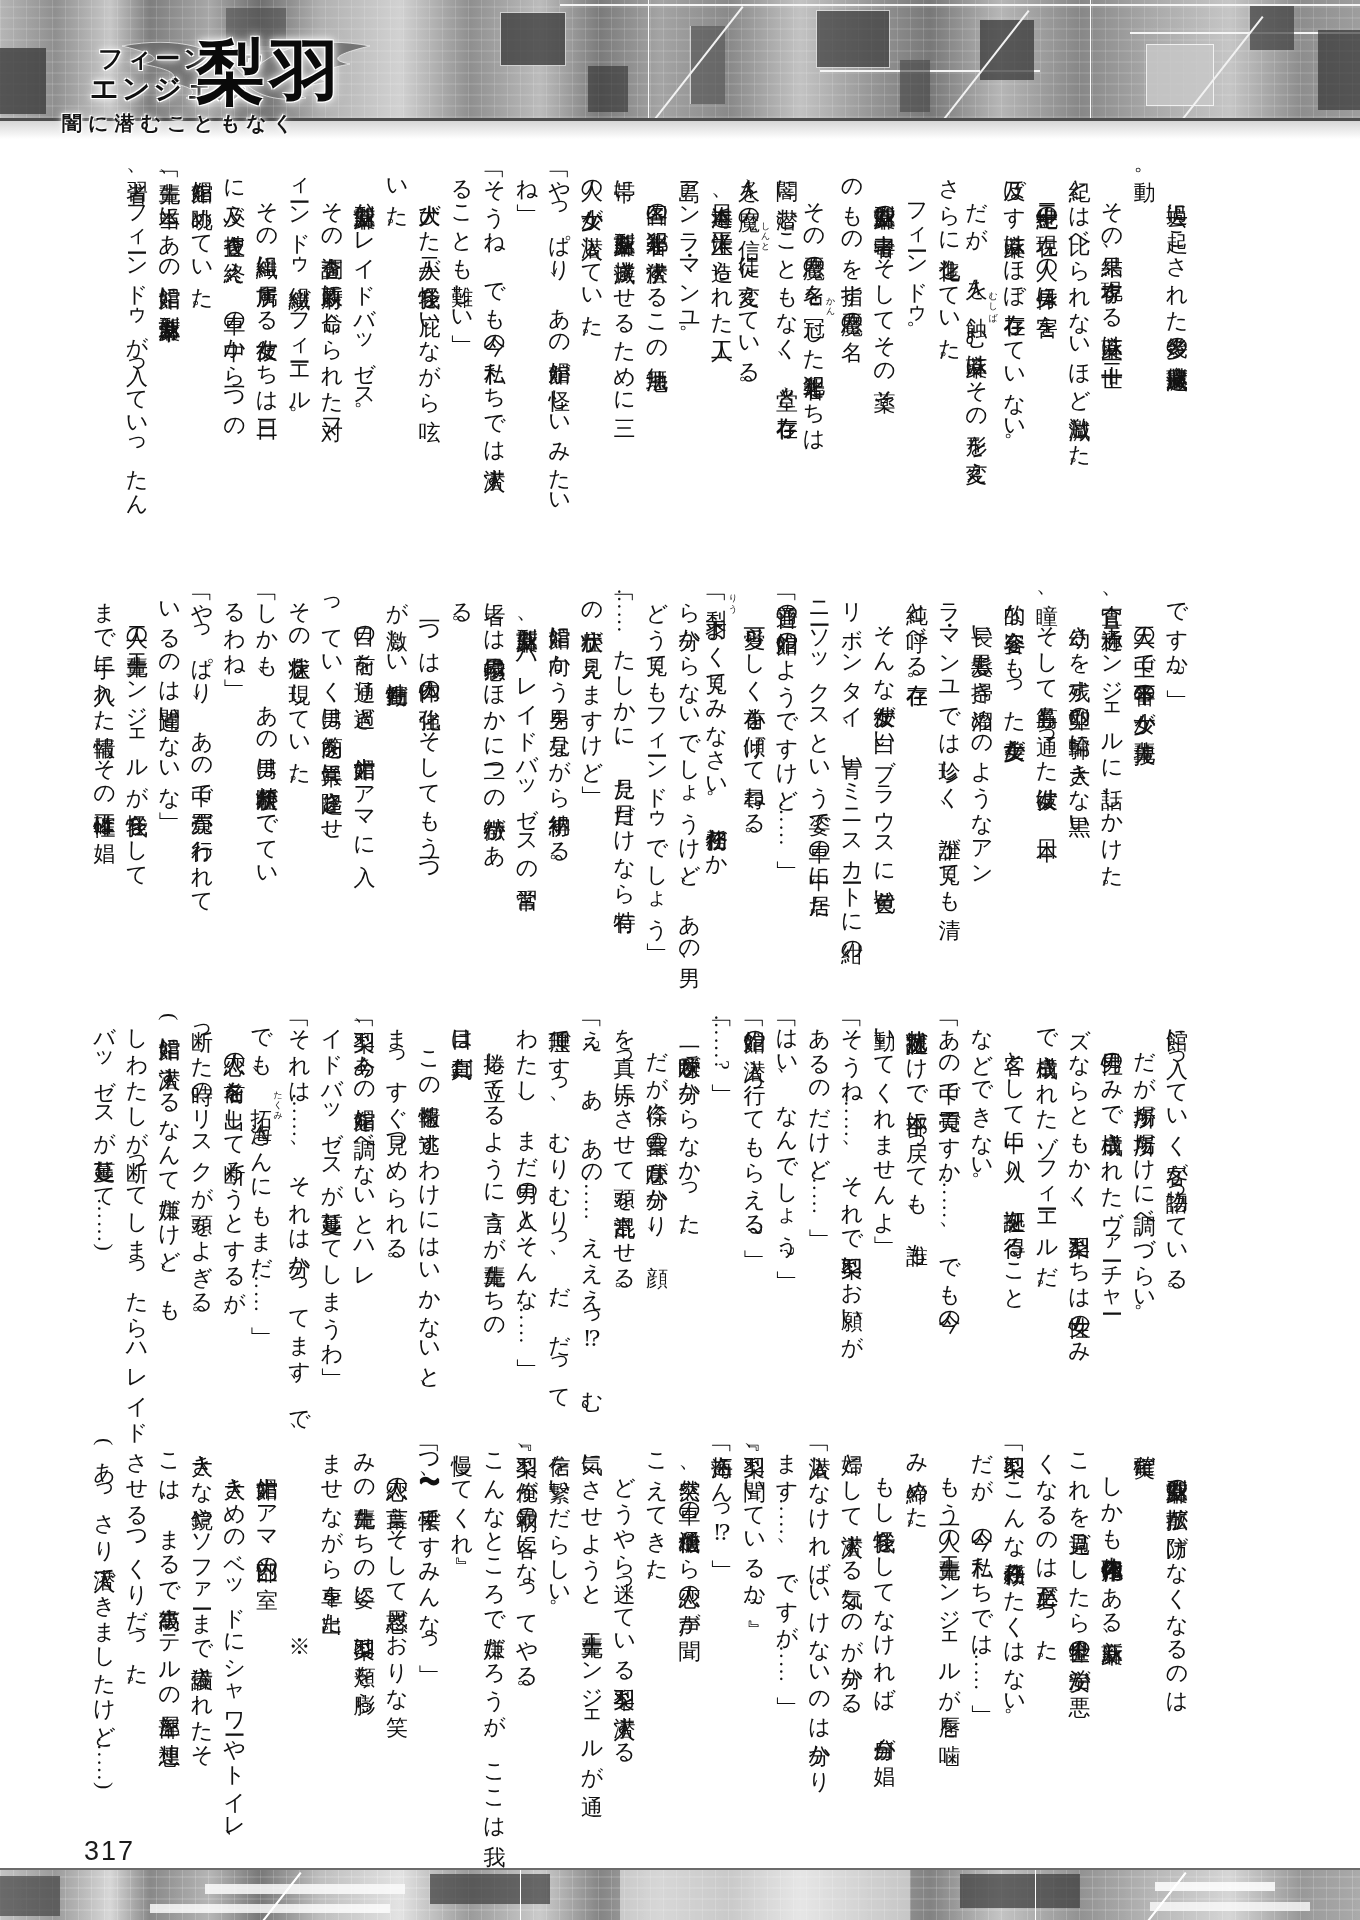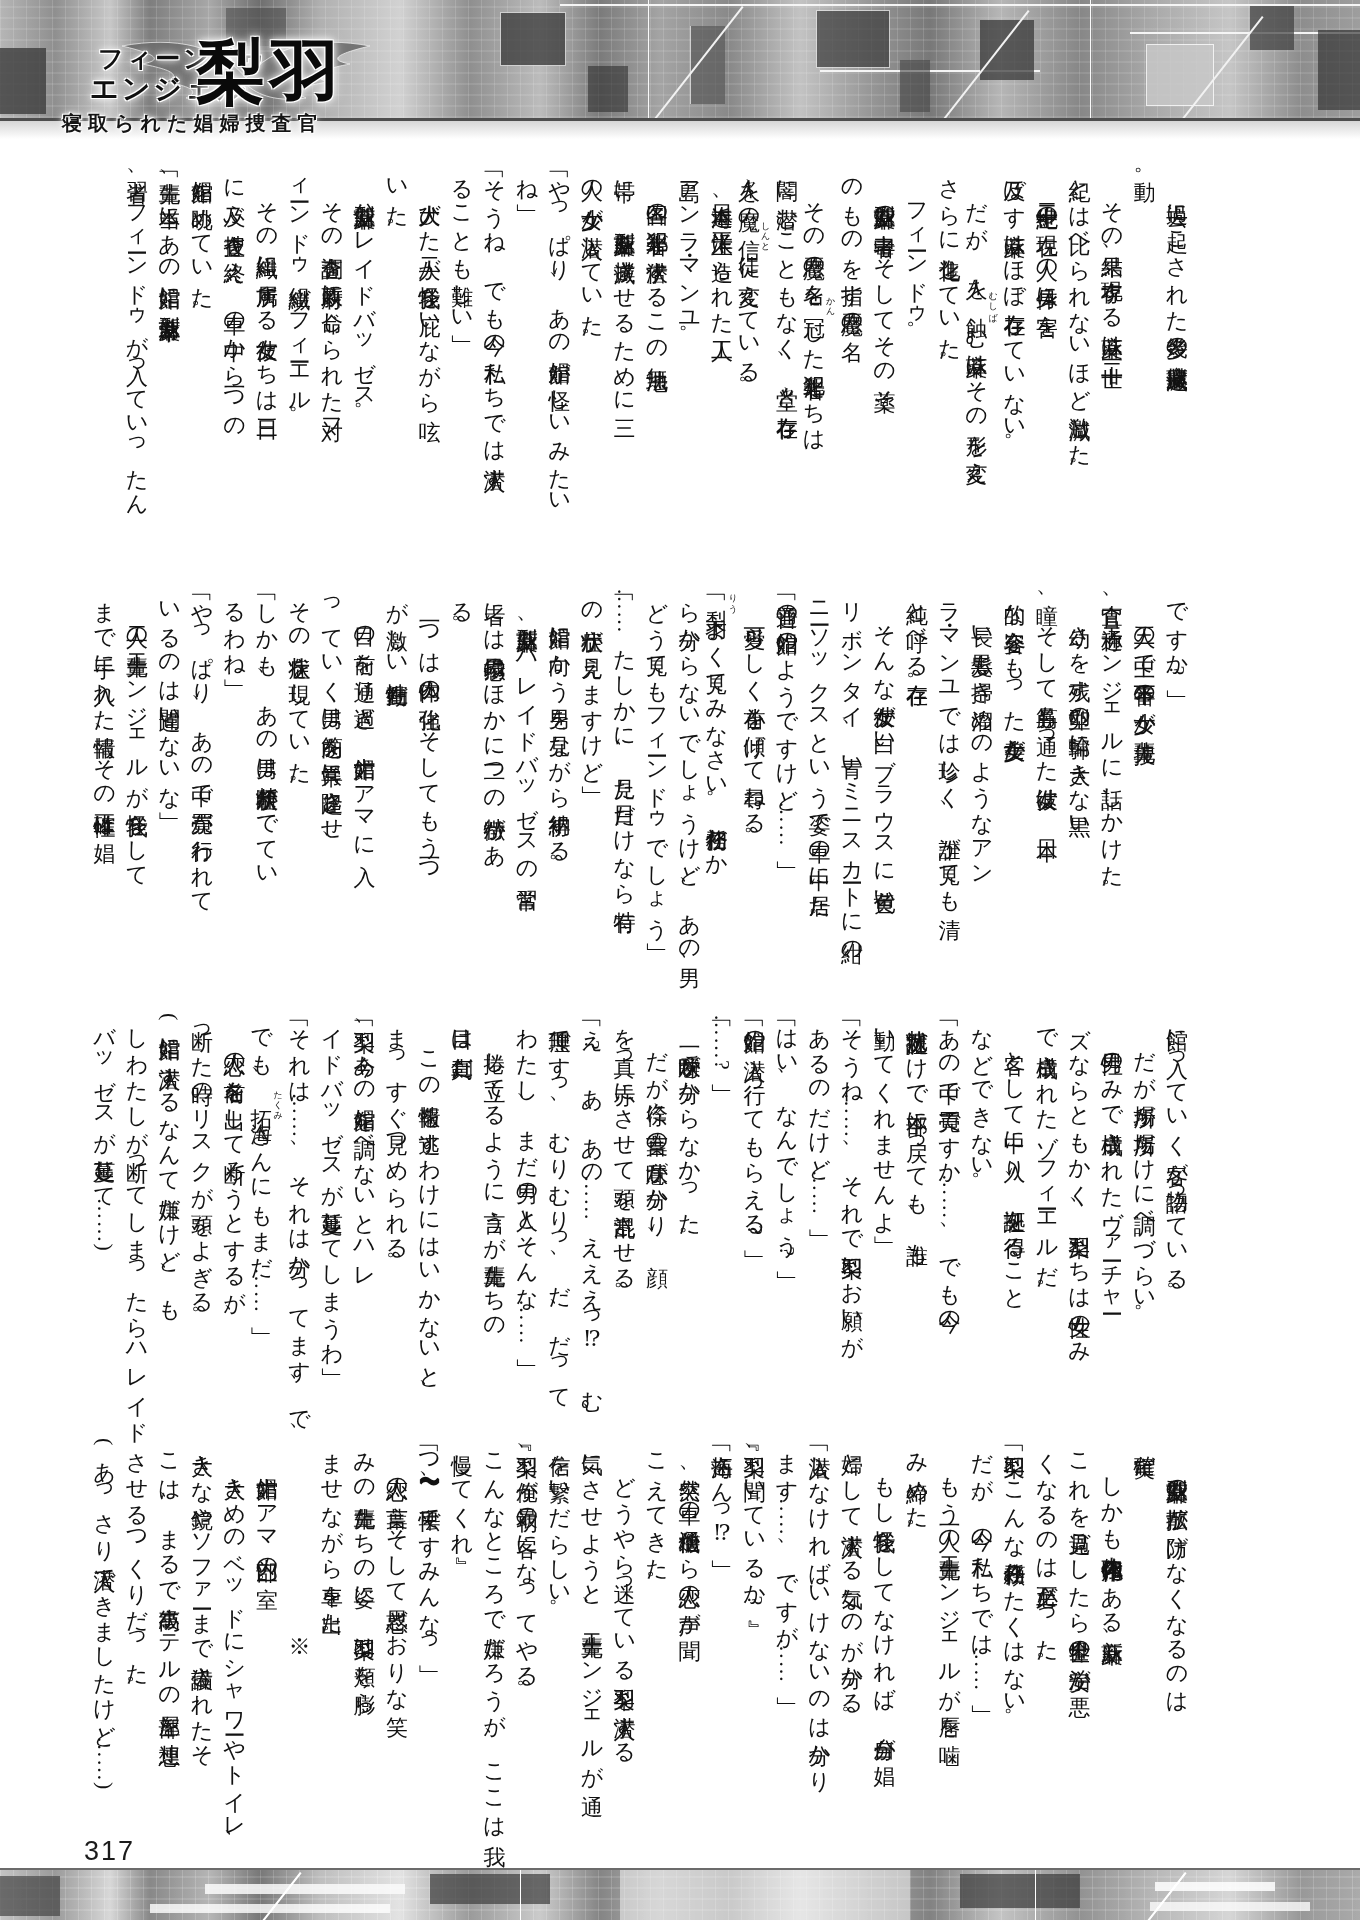--- a/index.html
+++ b/index.html
@@ -85,21 +85,21 @@
 
   <svg class="wings" width="268" height="86" viewBox="0 0 268 86">
     <g fill="#6d6d6d" opacity="0.9" stroke="#f3f3f3" stroke-width="0.8">
       <path d="M134,46 C160,14 205,4 258,14 C224,22 216,28 238,32 C206,38 198,44 216,50 C188,54 180,60 194,66 C166,70 146,64 134,52 Z"></path>
       <path d="M134,46 C108,14 63,4 10,14 C44,22 52,28 30,32 C62,38 70,44 52,50 C80,54 88,60 74,66 C102,70 122,64 134,52 Z"></path>
     </g>
   </svg>
   <div class="title-kana title-kana1">フィーンドゥ</div>
   <div class="title-kana title-kana2">エンジェル</div>
   <div class="title-name">梨羽</div>
-  <div class="subtitle">寝取られた娼婦捜査官</div>
+  <div class="subtitle">闇に潜むこともなく</div>
 
   <div class="tband tband-1">
       <div class="tcol">　過去に起こされた幾多の麻薬撲滅運</div>
       <div class="tcol">動。</div>
       <div class="tcol">　その結果、現存する麻薬は二十一世</div>
       <div class="tcol">紀とは比べられないほど激減した。</div>
       <div class="tcol">　二十二世紀の現在、人の身体に害を</div>
       <div class="tcol">及ぼす麻薬はほぼ存在していない。</div>
       <div class="tcol">　だが、人を<ruby>蝕<rt>むしば</rt></ruby>む麻薬はその形を変え、</div>
       <div class="tcol">さらに進化していた。</div>

